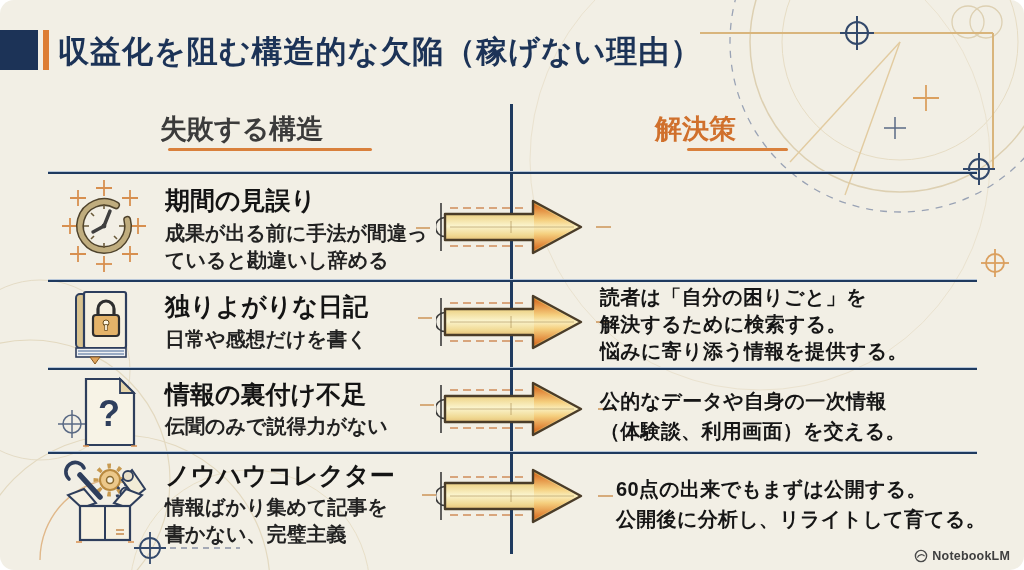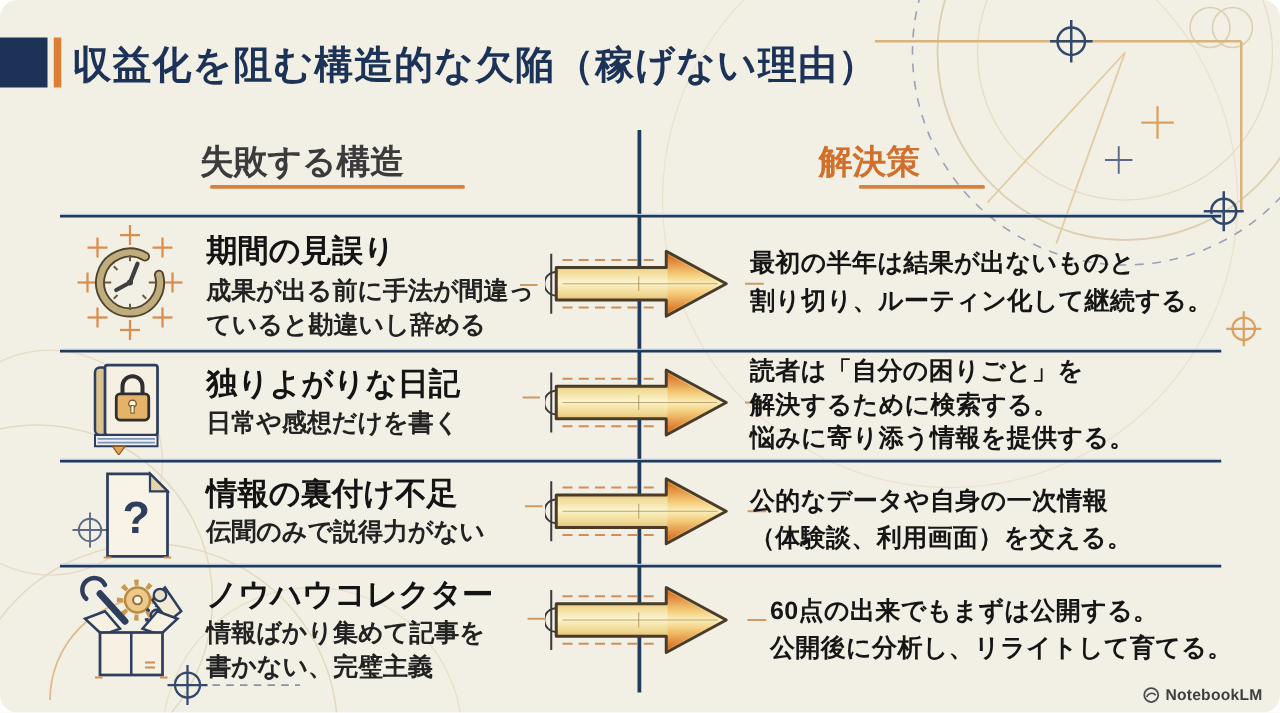--- a/index.html
+++ b/index.html
@@ -176,22 +176,20 @@
       <line x1="5" y1="8" x2="5" y2="56" stroke="#3a3a3a" stroke-width="1.6"></line>
       <circle cx="9" cy="32" r="9.5" fill="none" stroke="#3a3a3a" stroke-width="1.6"></circle>
       <line x1="14" y1="13" x2="92" y2="13" stroke="#cf8d5a" stroke-width="1.6" stroke-dasharray="8 5"></line>
       <line x1="14" y1="51" x2="92" y2="51" stroke="#cf8d5a" stroke-width="1.6" stroke-dasharray="8 5"></line>
       <polygon points="9,19 97,19 97,6 145,32 97,58 97,45 9,45" fill="url(#goldGrad)"></polygon>
       <polygon points="98,9 142,32 98,55" fill="url(#headGrad)"></polygon>
       <polygon points="9,19 97,19 97,6 145,32 97,58 97,45 9,45" fill="none" stroke="#4a3c28" stroke-width="2.4" stroke-linejoin="round"></polygon>
       <line x1="14" y1="32" x2="138" y2="32" stroke="#8a6a33" stroke-width=".8" opacity=".55"></line>
       <line x1="75" y1="26" x2="75" y2="38" stroke="#9a7a40" stroke-width=".9" opacity=".6"></line>
     </svg>
-    <div class="abs solution sol1">最初の半年は結果が出ないものと
-割り切り、ルーティン化して継続する。</div>
   </div>
 
   <div class="abs row row2">
     <svg class="abs icon-wrap" style="left:66px;top:4px" width="76" height="78" viewBox="0 0 76 78">
       <rect x="10" y="8" width="10" height="54" rx="4" fill="#d9c28e" stroke="#2e3e5c" stroke-width="2"></rect>
       <rect x="18" y="6" width="42" height="56" rx="2" fill="#f5f0e1" stroke="#2e3e5c" stroke-width="2.2"></rect>
       <rect x="10" y="62" width="50" height="9" fill="#eef0f2" stroke="#2e3e5c" stroke-width="1.6"></rect>
       <line x1="12" y1="65" x2="58" y2="65" stroke="#7d95b5" stroke-width="1.4"></line>
       <line x1="12" y1="68" x2="58" y2="68" stroke="#7d95b5" stroke-width="1.4"></line>
       <polygon points="24,71 34,71 29,78" fill="#e0a45c" stroke="#8a5a20" stroke-width="1"></polygon>

